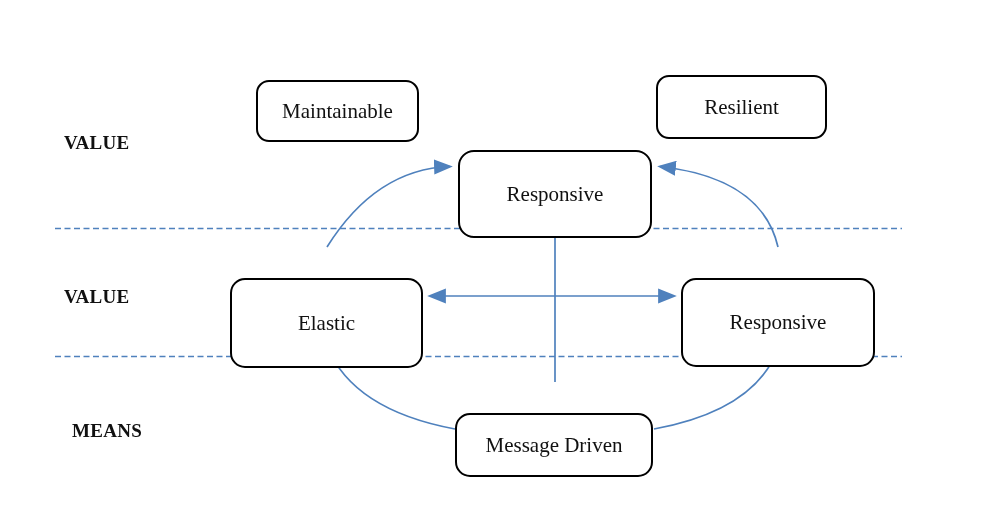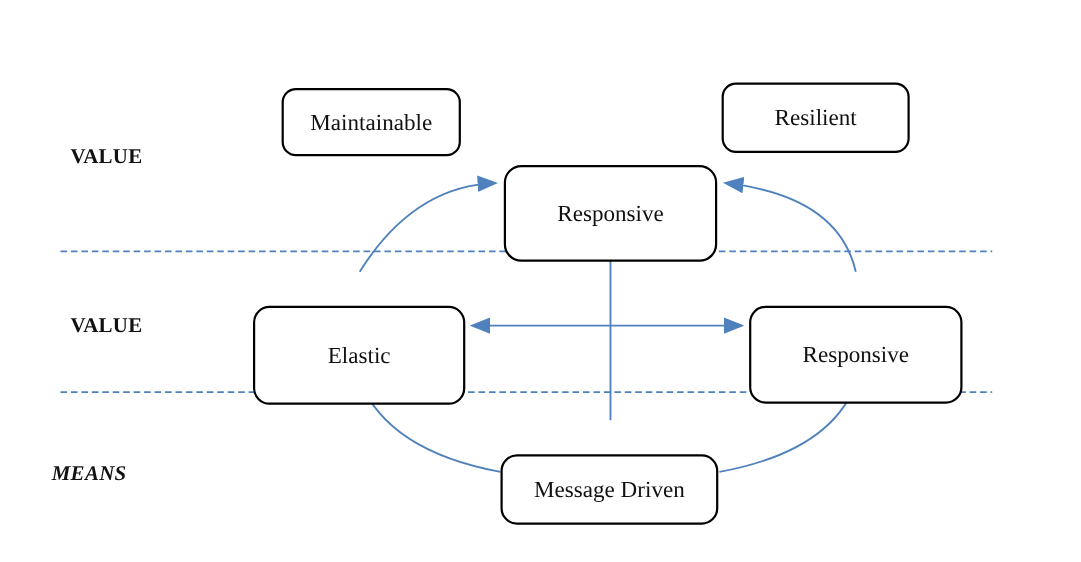--- a/index.html
+++ b/index.html
@@ -38,21 +38,21 @@
   }
   
   #node-maintainable  {left:256px;top:50px; width:163px;height:62px;border-radius:13px;}
   #node-extendible    {left:656px;top:45px; width:171px;height:64px;border-radius:13px;}
   #node-responsive    {left:458px;top:120px;width:194px;height:88px;border-radius:16px;}
   #node-elastic       {left:230px;top:248px;width:193px;height:90px;}
   #node-resilient     {left:681px;top:248px;width:194px;height:89px;}
   #node-message-driven{left:455px;top:383px;width:198px;height:64px;}
   #row-label-value{left:64px;top:132px;}
   #row-label-form {left:64px;top:286px;}
-  #row-label-means{left:47px;top:420px;font-style:italic;}
+  #row-label-means{left:72px;top:420px;}
 </style>
 </head>
 <body>
 
 <div id="stage">
 
   <svg id="edge-layer" viewBox="0 0 983 511" xmlns="http://www.w3.org/2000/svg">
     <defs>
       <marker id="ah" viewBox="0 0 10 8" refX="8.5" refY="4" markerWidth="11" markerHeight="9" orient="auto-start-reverse">
         <path class="arrowhead-fill" d="M0,0 L10,4 L0,8 Z"></path>

